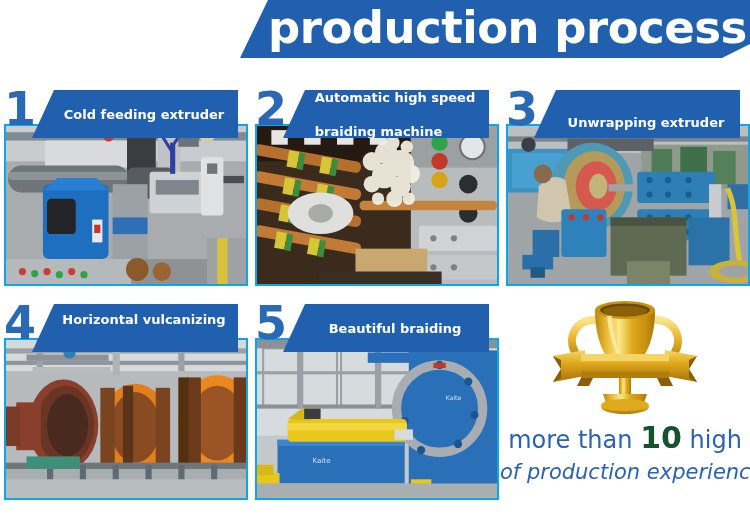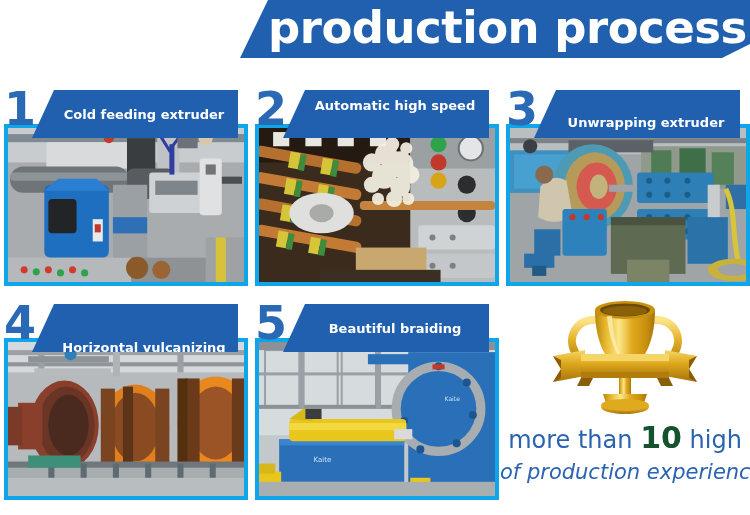--- a/index.html
+++ b/index.html
@@ -60,26 +60,26 @@
   }
   .card-label span{
     color:#ffffff;
     font-size:13px;
     font-weight:bold;
     line-height:17px;
     text-align:left;
     display:block;
     font-family:"DejaVu Sans", sans-serif;
   }
-  .card-label.centered span{ text-align:center;margin-top:28px; }
+  .card-label.centered span{ text-align:center; }
 
   .photo-frame{
     position:absolute;
     left:0; top:38px;
-    border:4px solid #0ea5e9;
+    border:2px solid #0ea5e9;
     overflow:hidden;
     background:#2060ae;
   }
   .photo{ width:100%; height:100%; position:relative; overflow:hidden; }
 
   
   .p1{ background:linear-gradient(180deg,#8e9296 0%,#b4b7ba 45%,#c8cacb 60%,#9fa2a5 100%); }
 
   
   .p2{ background:linear-gradient(160deg,#3a2a1c 0%,#6b4e2c 30%,#c7a474 55%,#e6dcc6 80%,#cfc7b4 100%); }
@@ -172,20 +172,21 @@
       </svg>
     </div>
   </div>
 </div>
 
 <div class="card" style="left:255px; top:86px; width:244px; height:200px;">
   <div class="card-number">2</div>
   <div class="card-label" style="width:206px;">
     <span>
       <span>Automatic high speed</span><br>
+      <span>braiding machine</span>
     </span>
   </div>
   <div class="photo-frame" style="width:244px; height:162px;">
     <div class="photo p2">
       <svg viewBox="0 0 234 152" preserveAspectRatio="none" style="width:100%;height:100%;display:block">
         <rect x="0" y="0" width="234" height="152" fill="#3b2b1d"></rect>
         <rect x="0" y="0" width="150" height="34" fill="#241a12"></rect>
         <rect x="14" y="4" width="16" height="14" fill="#e8e6e0"></rect>
         <rect x="46" y="4" width="16" height="14" fill="#e8e6e0"></rect>
         <rect x="78" y="4" width="16" height="14" fill="#e8e6e0"></rect>

